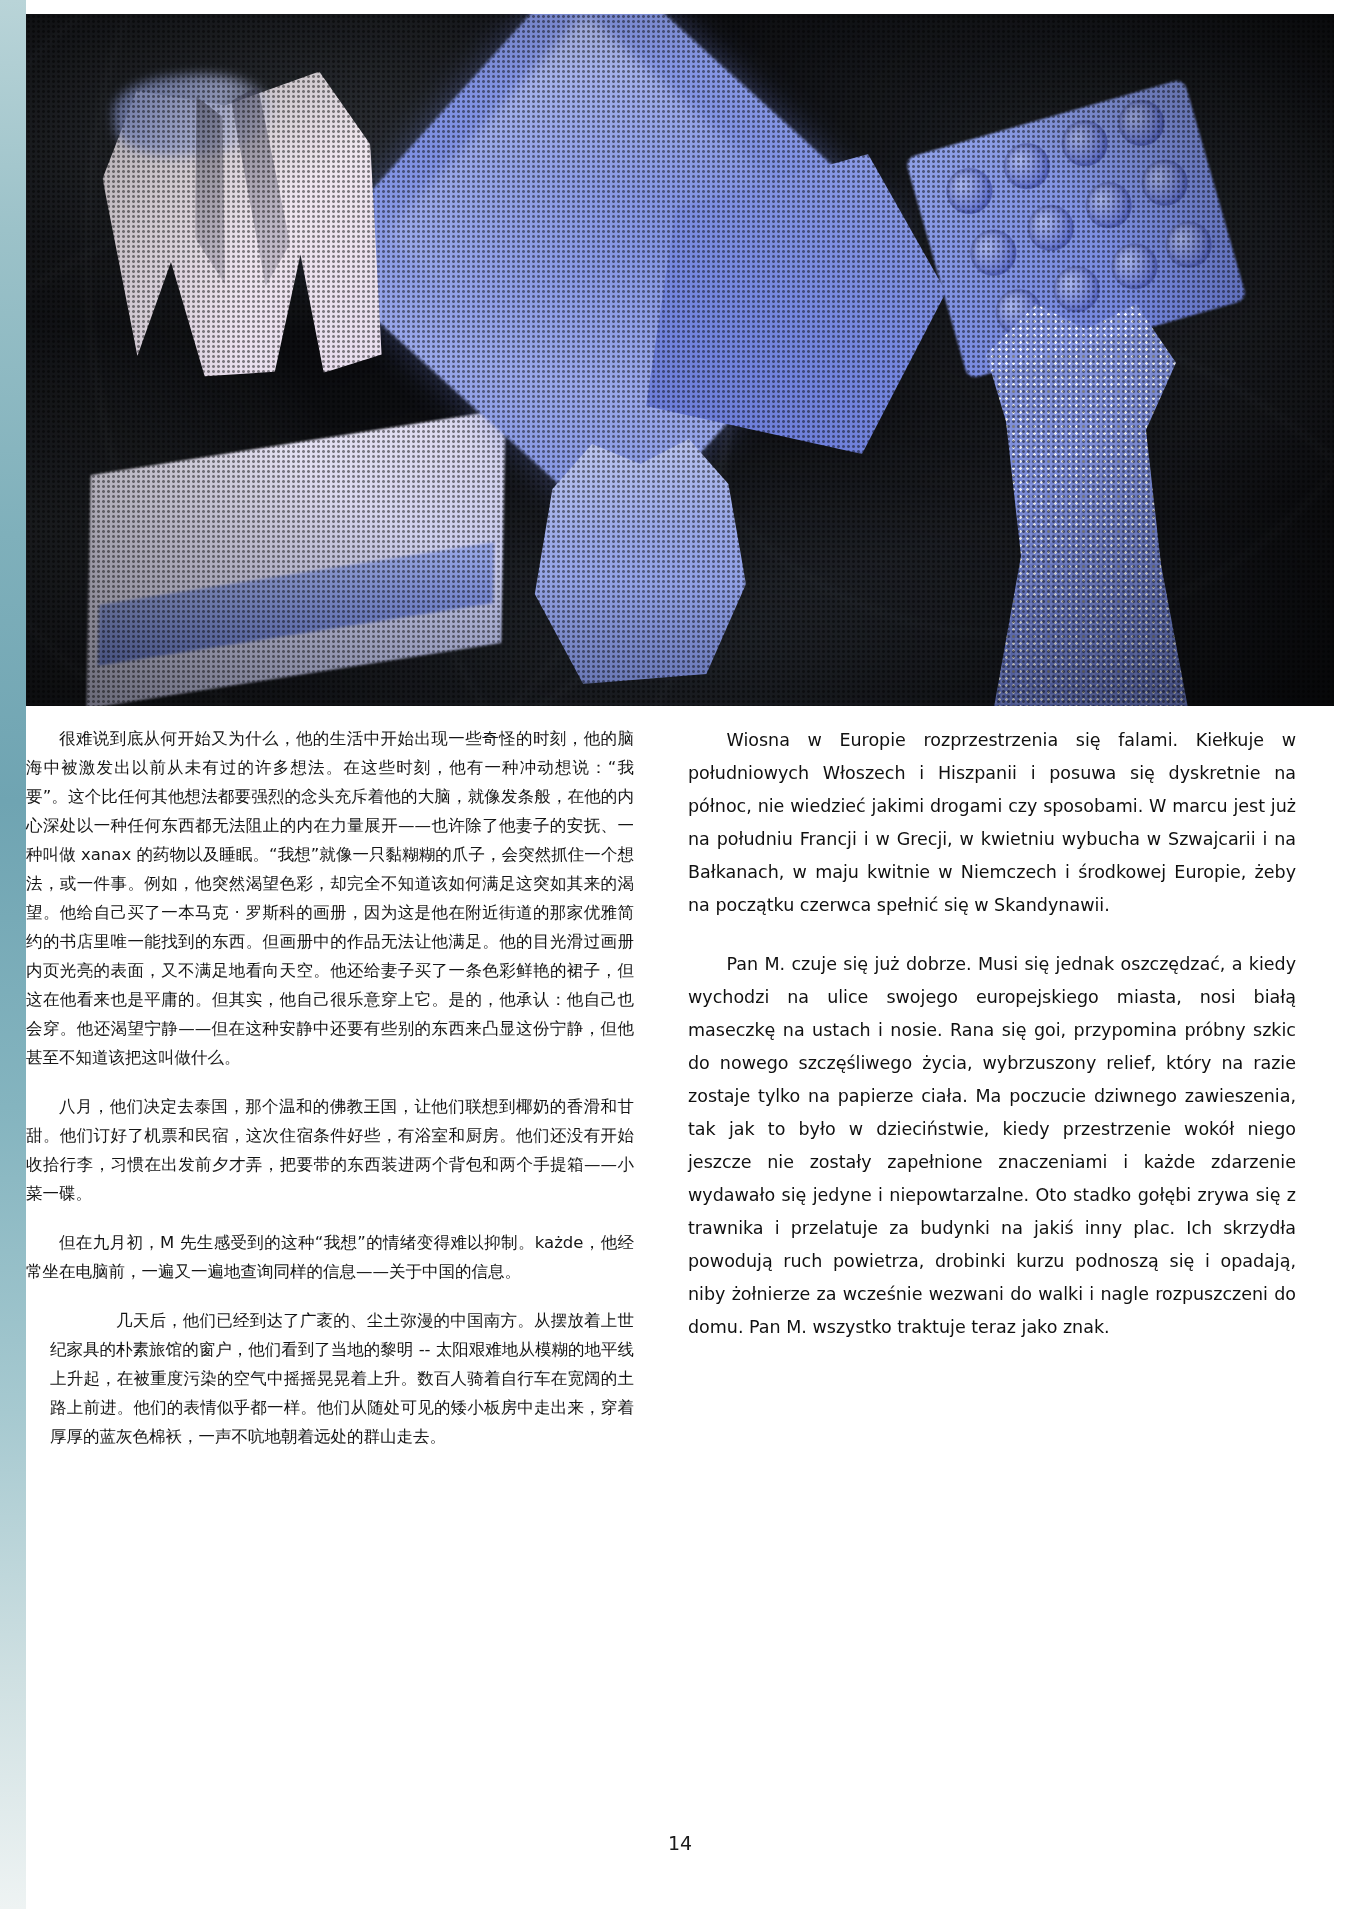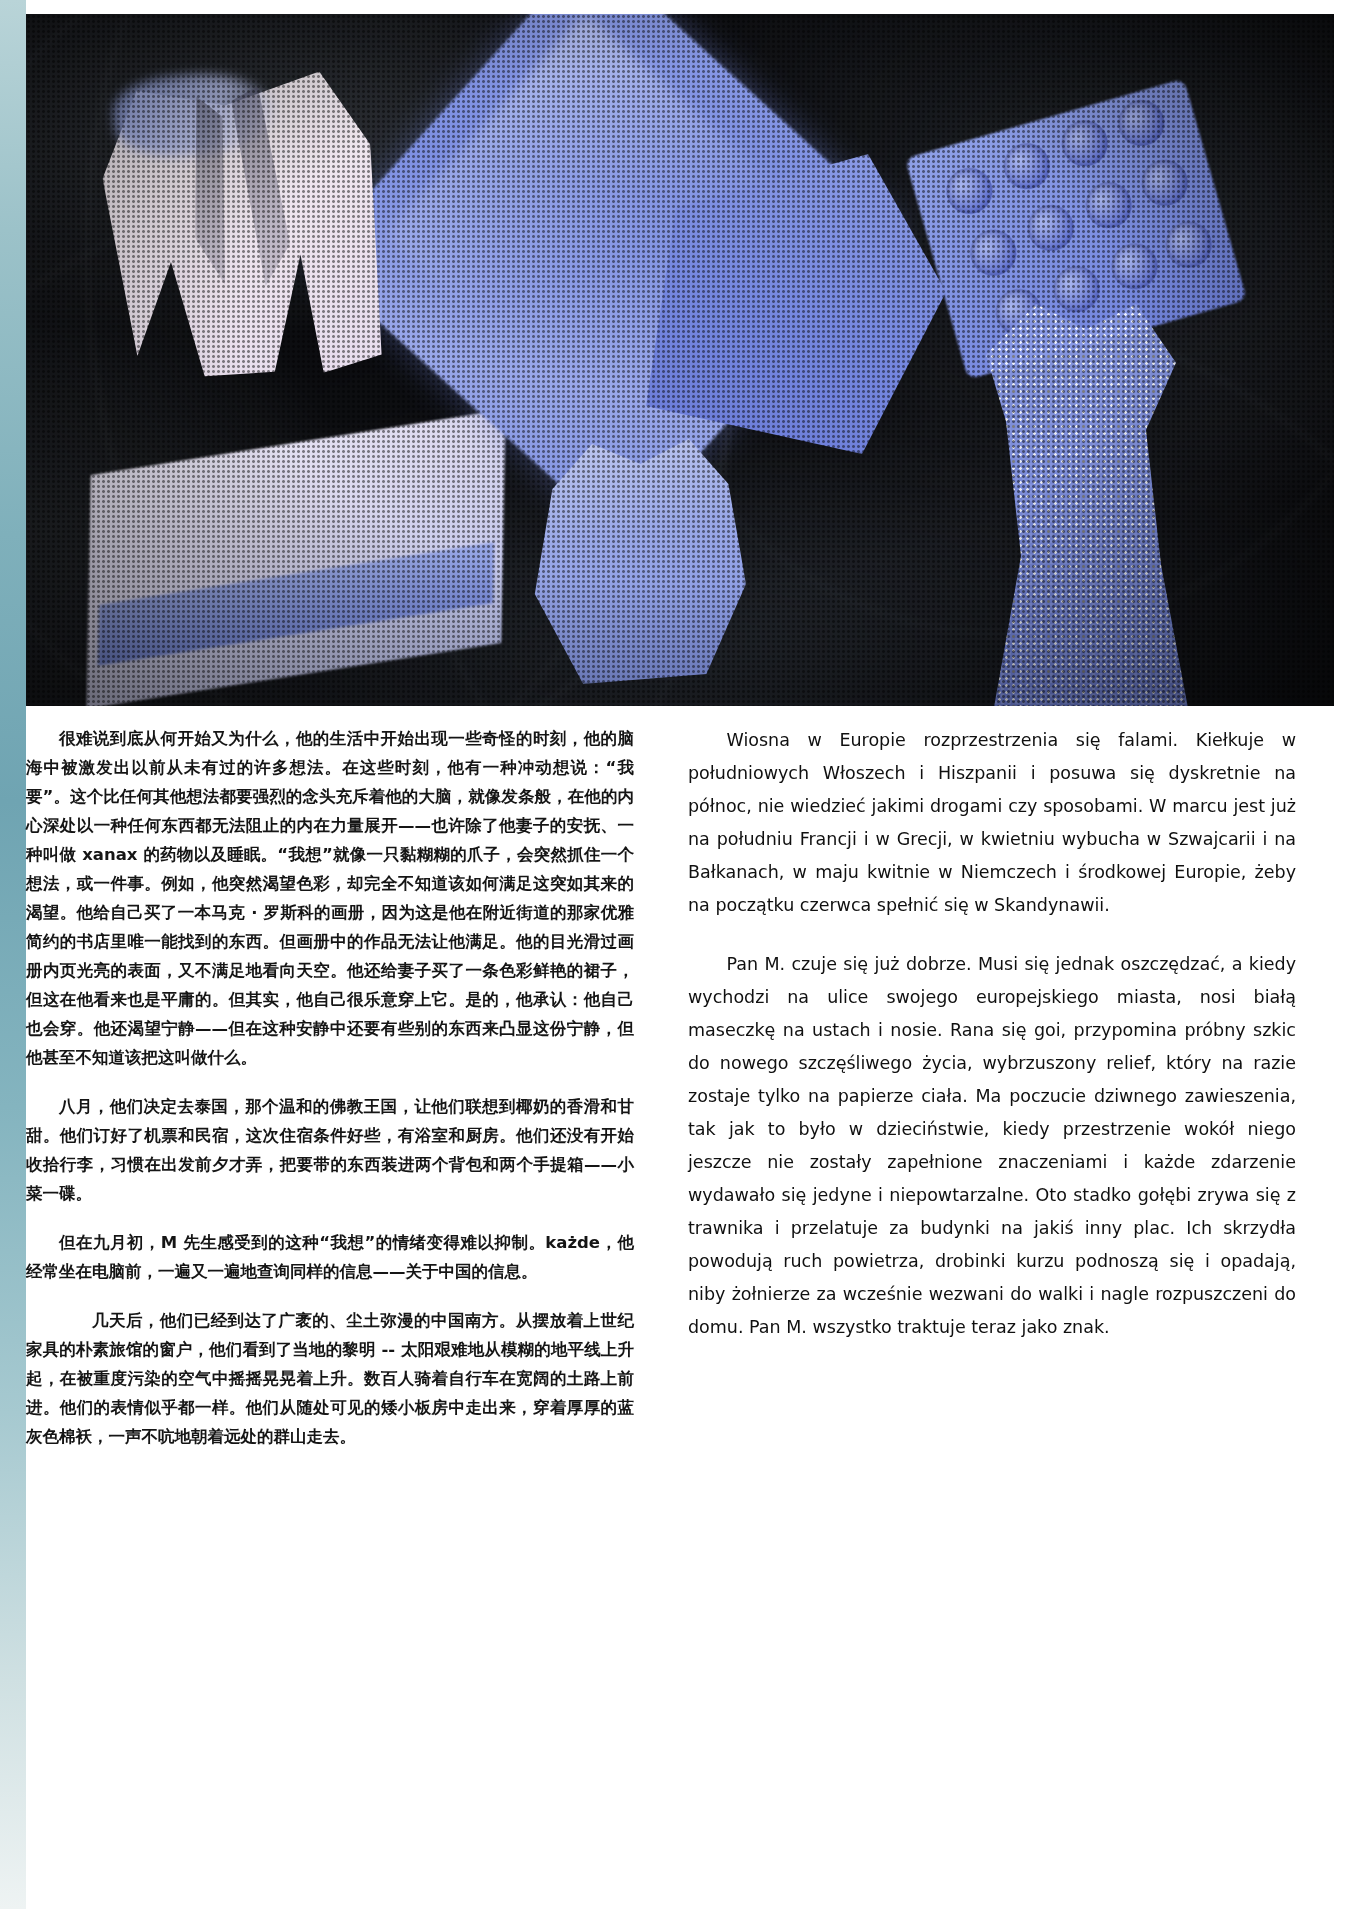--- a/index.html
+++ b/index.html
@@ -223,23 +223,22 @@
     width: 608px;
   }
   .col-zh p {
     margin: 0 0 20px 0;
     font-family: "DejaVu Sans", "Liberation Sans", sans-serif;
     font-size: 16.5px;
     line-height: 29px;
     color: #151515;
     text-align: justify;
     text-indent: 2em;
-    font-weight: bold;
-  }
-  .col-zh p.indent-more { text-indent: 4em; }
+  }
+  .col-zh p.indent-more { text-indent: 4em; padding-left: 24px; }
   .col-pl p {
     margin: 0 0 26px 0;
     font-family: "DejaVu Sans", "Liberation Sans", sans-serif;
     font-size: 17.5px;
     line-height: 33px;
     color: #101010;
     text-align: justify;
     text-indent: 2.2em;
   }
 
@@ -320,14 +319,15 @@
       <p class="indent-more">几天后，他们已经到达了广袤的、尘土弥漫的中国南方。从摆放着上世纪家具的朴素旅馆的窗户，他们看到了当地的黎明 -- 太阳艰难地从模糊的地平线上升起，在被重度污染的空气中摇摇晃晃着上升。数百人骑着自行车在宽阔的土路上前进。他们的表情似乎都一样。他们从随处可见的矮小板房中走出来，穿着厚厚的蓝灰色棉袄，一声不吭地朝着远处的群山走去。</p>
     </div>
 
     <div class="col col-pl">
       <p>Wiosna w Europie rozprzestrzenia się falami. Kiełkuje w południowych Włoszech i Hiszpanii i posuwa się dyskretnie na północ, nie wiedzieć jakimi drogami czy sposobami. W marcu jest już na południu Francji i w Grecji, w kwietniu wybucha w Szwajcarii i na Bałkanach, w maju kwitnie w Niemczech i środkowej Europie, żeby na początku czerwca spełnić się w Skandynawii.</p>
       <p>Pan M. czuje się już dobrze. Musi się jednak oszczędzać, a kiedy wychodzi na ulice swojego europejskiego miasta, nosi białą maseczkę na ustach i nosie. Rana się goi, przypomina próbny szkic do nowego szczęśliwego życia, wybrzuszony relief, który na razie zostaje tylko na papierze ciała. Ma poczucie dziwnego zawieszenia, tak jak to było w dzieciństwie, kiedy przestrzenie wokół niego jeszcze nie zostały zapełnione znaczeniami i każde zdarzenie wydawało się jedyne i niepowtarzalne. Oto stadko gołębi zrywa się z trawnika i przelatuje za budynki na jakiś inny plac. Ich skrzydła powodują ruch powietrza, drobinki kurzu podnoszą się i opadają, niby żołnierze za wcześnie wezwani do walki i nagle rozpuszczeni do domu. Pan M. wszystko traktuje teraz jako znak.</p>
     </div>
 
   </div>
 
+  <div class="page-number">14</div>
 
 </div>
 
 </body></html>

